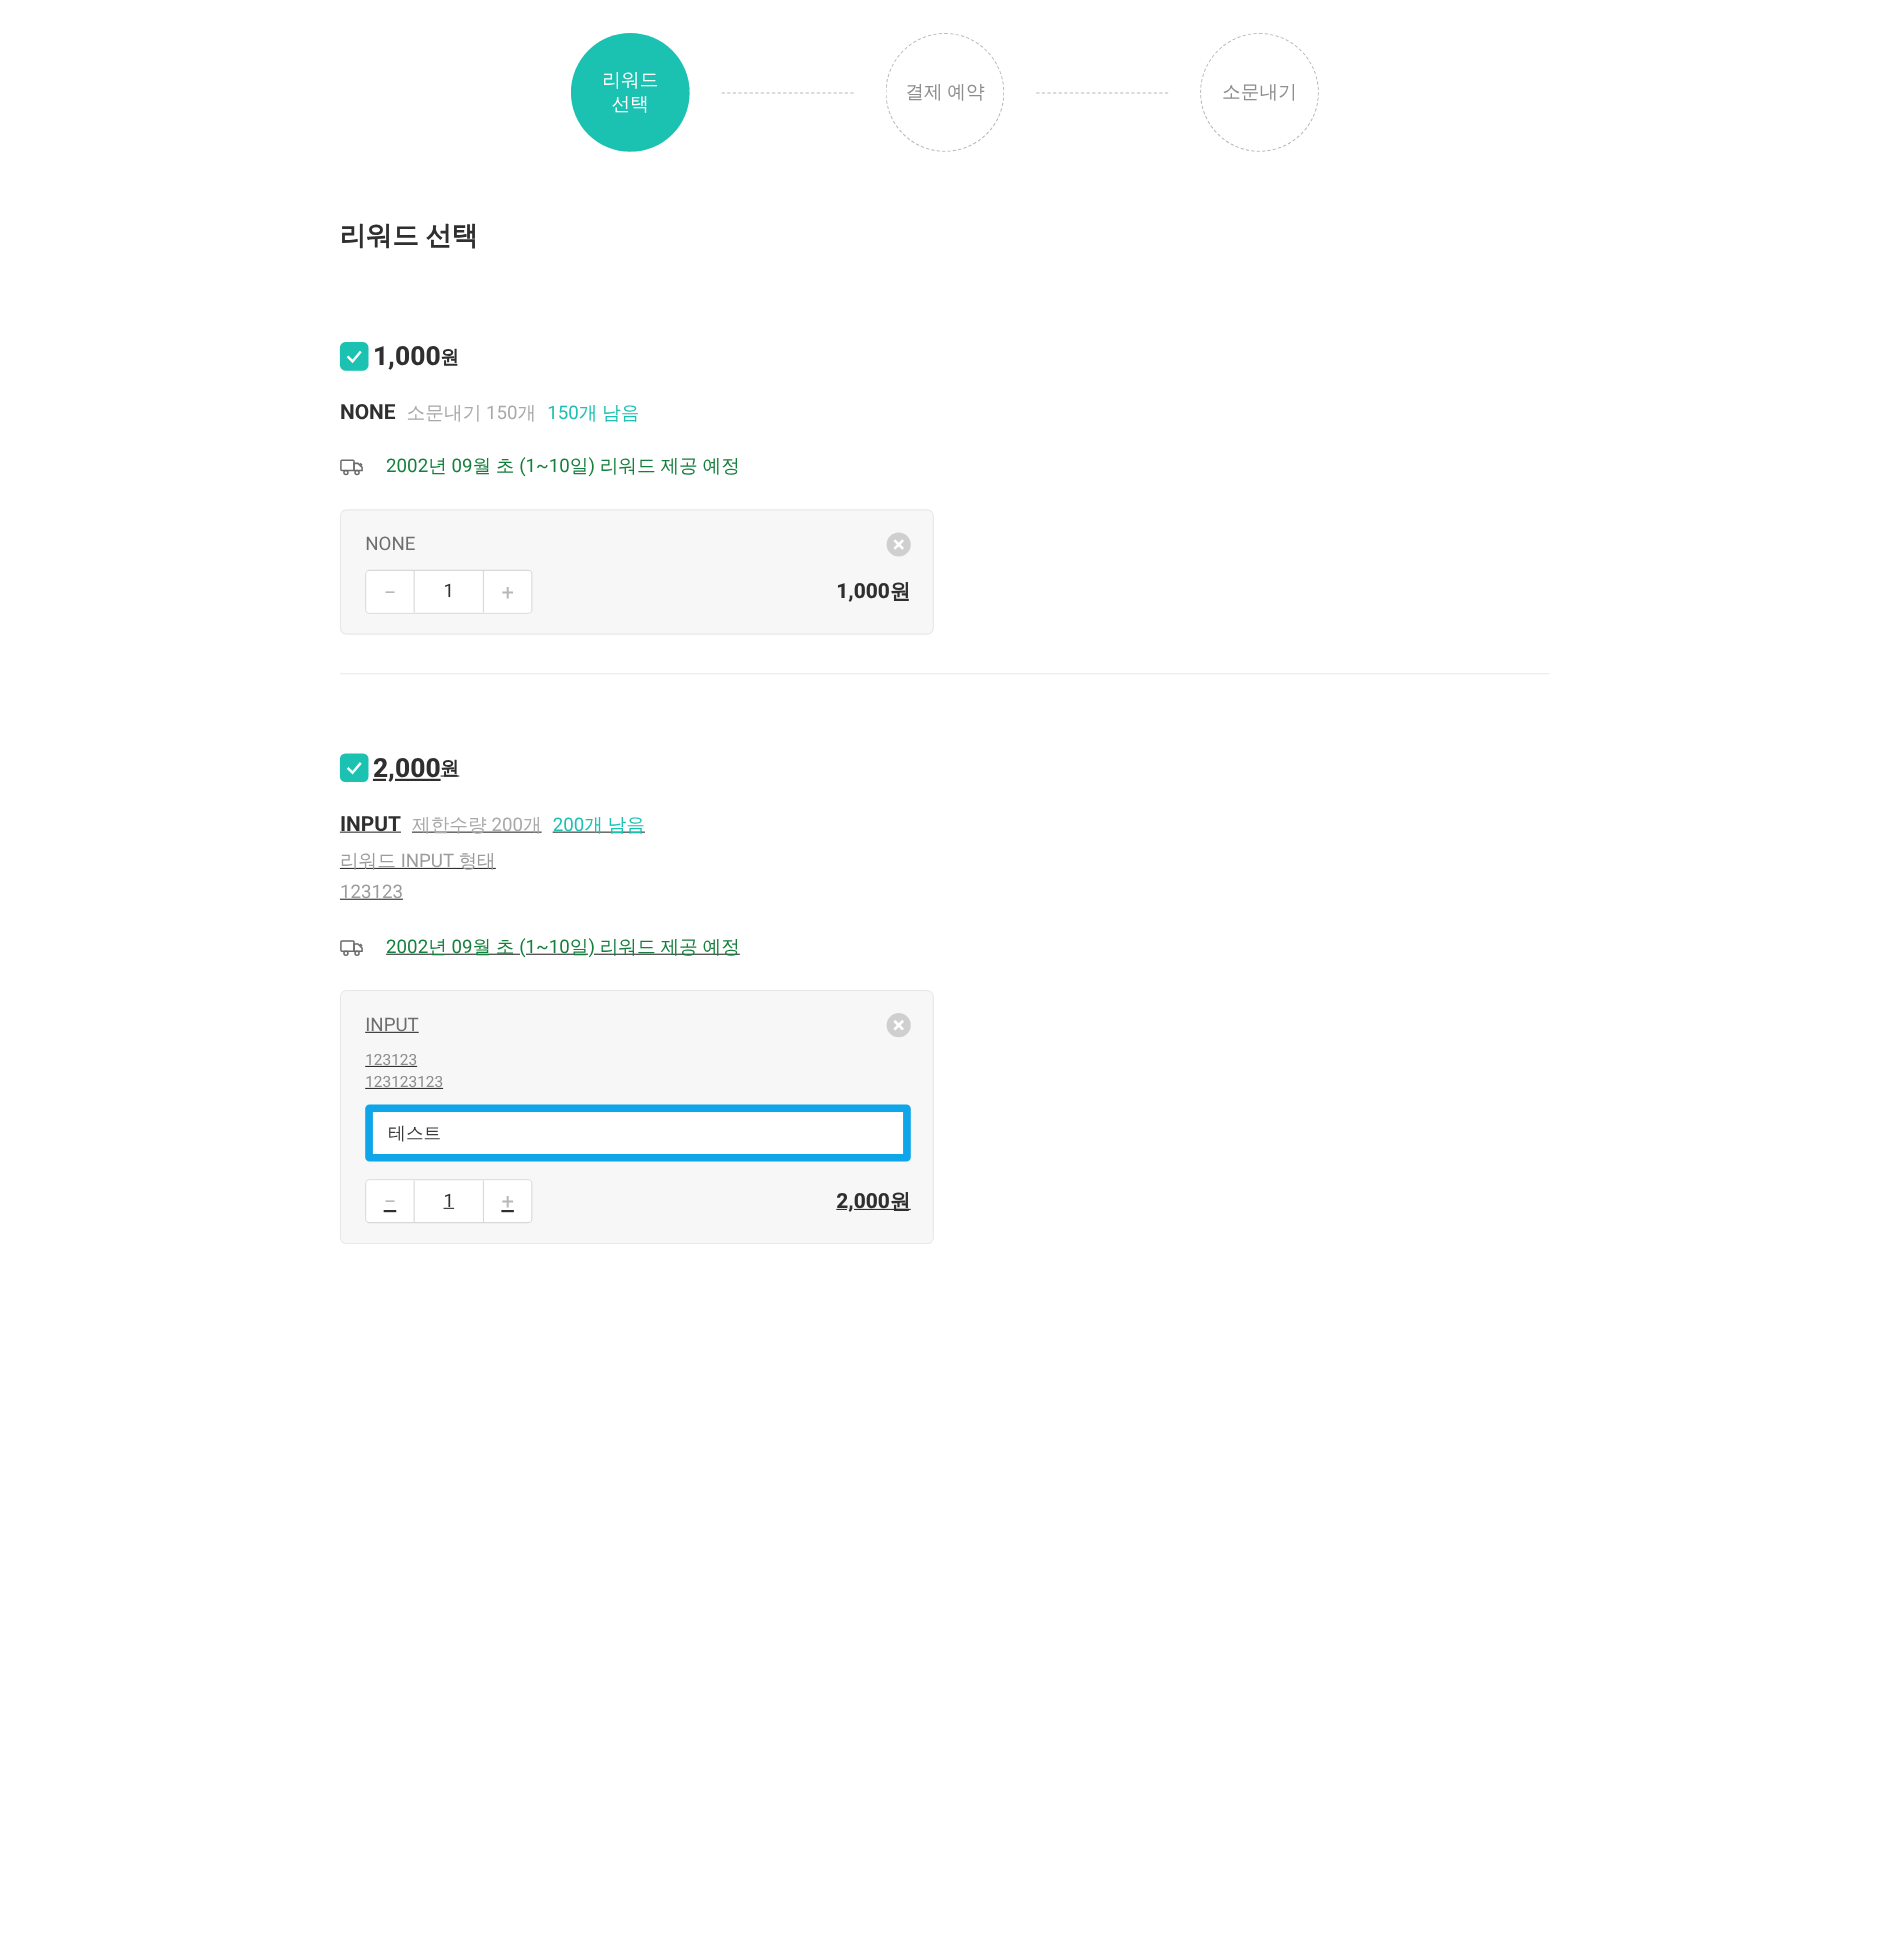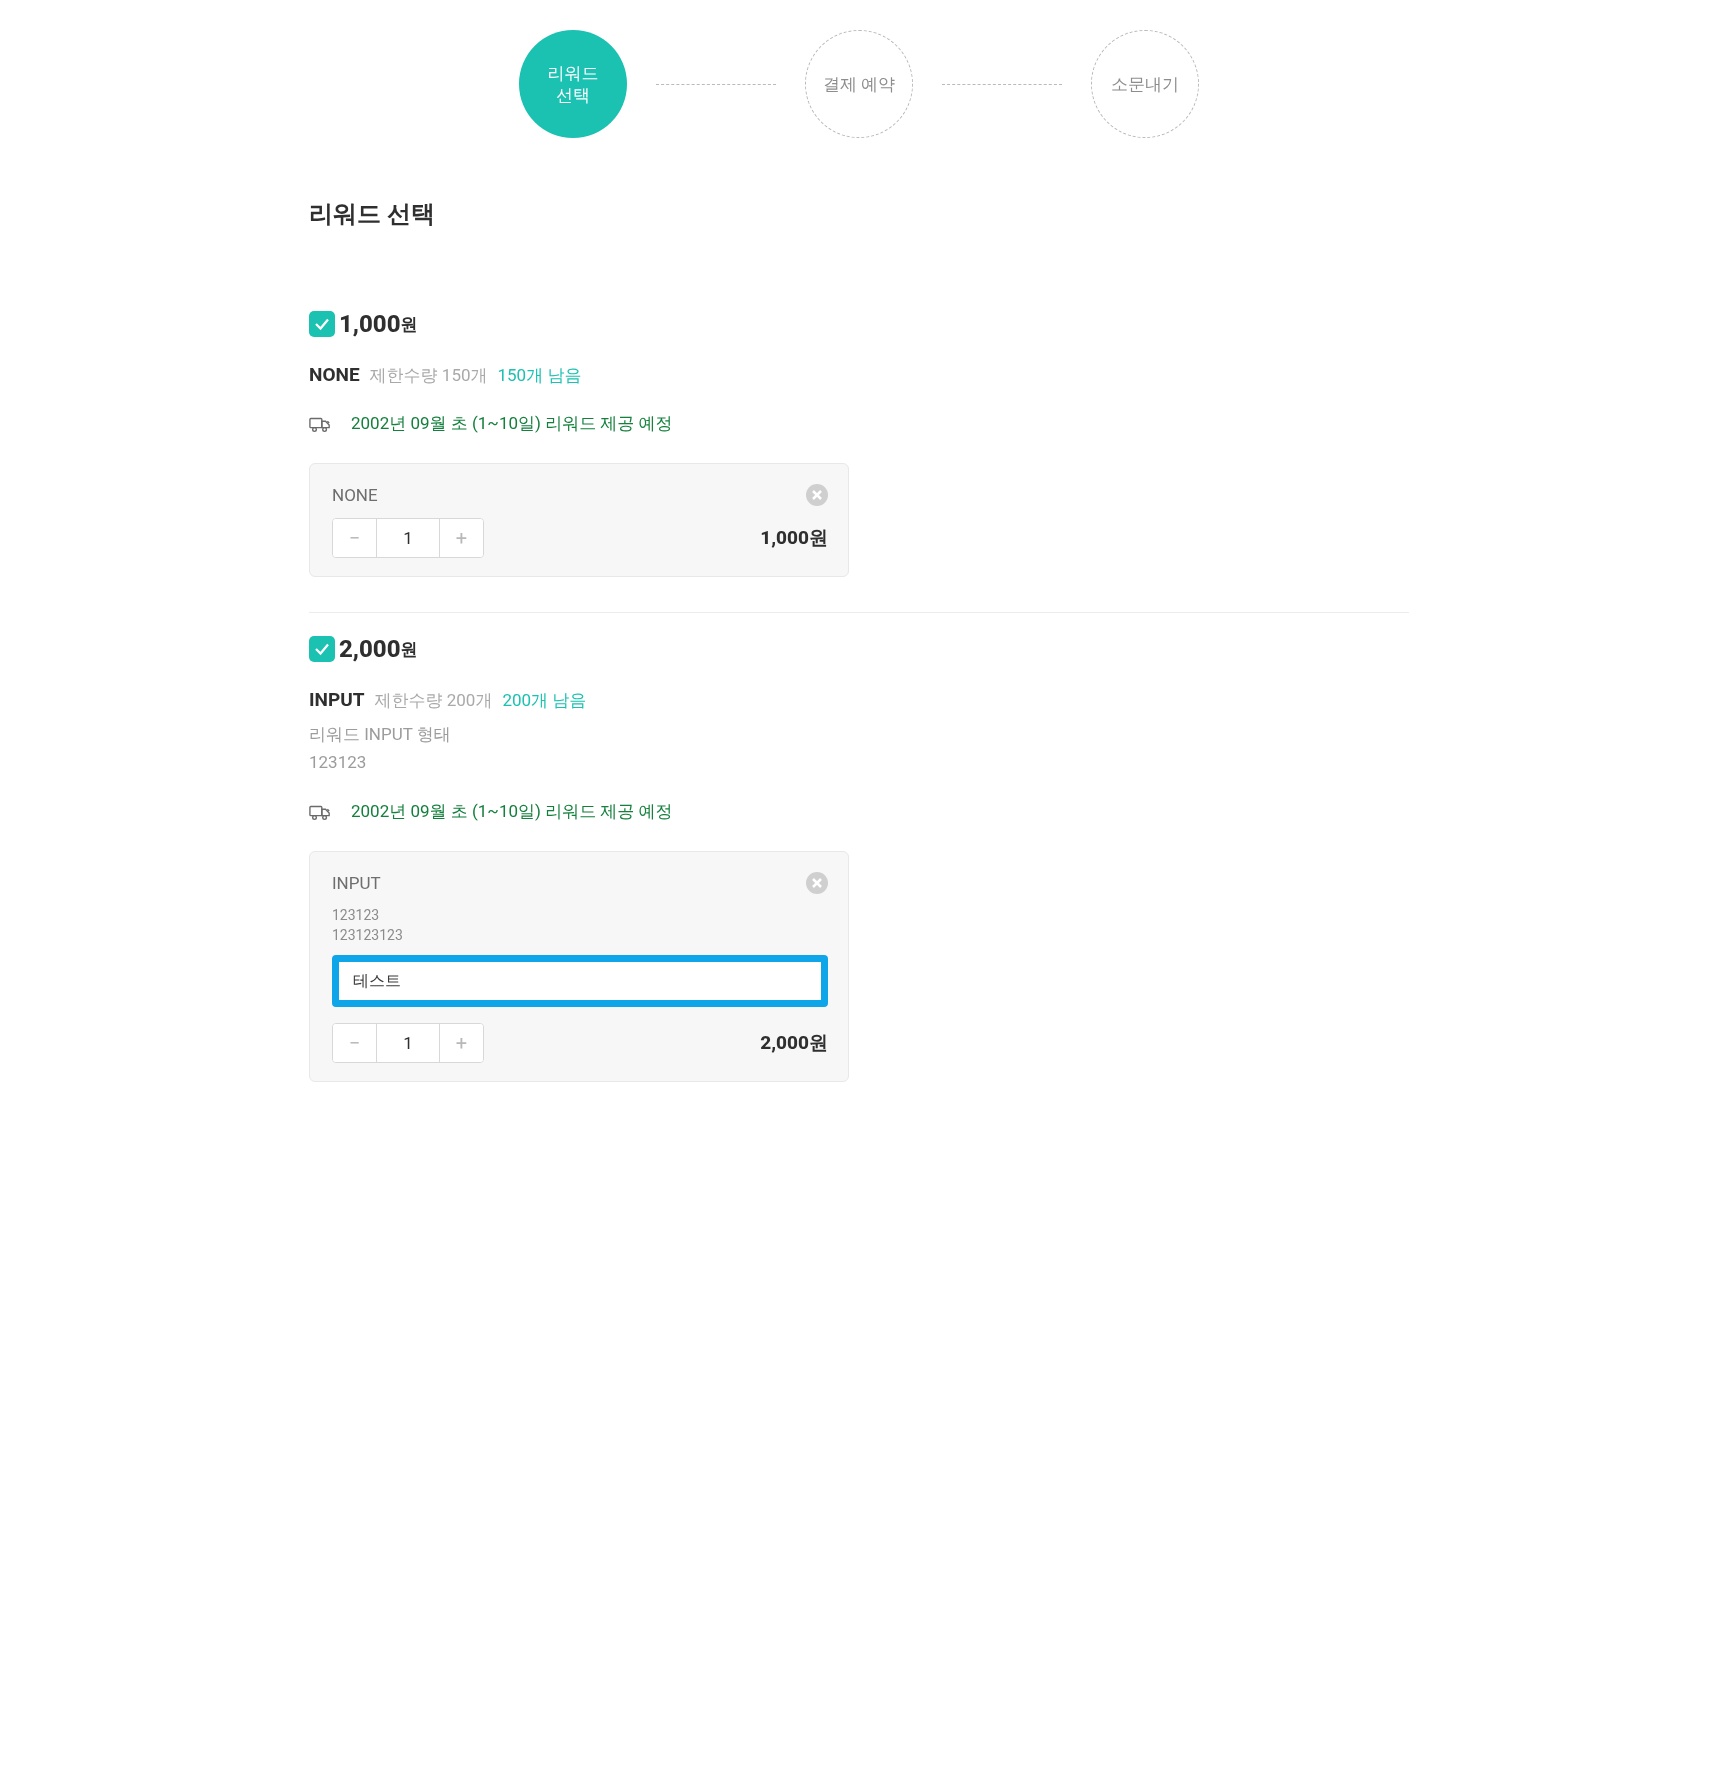--- a/index.html
+++ b/index.html
@@ -52,21 +52,22 @@
     color: #2f2f2f;
     margin-bottom: 80px;
   }
 
   
   .reward {
     padding-bottom: 35px;
   }
   .reward + .reward {
     border-top: 1px solid #ececec;
-    padding-top: 22px;
+    padding-top: 71px;
+    text-decoration: underline;
   }
 
   .price-row {
     display: flex;
     align-items: center;
     gap: 4px;
     margin-bottom: 25px;
   }
   .checkbox {
     width: 26px;
@@ -227,21 +228,21 @@
         <svg viewBox="0 0 24 24">
             <polyline points="4 12 10 18 20 6"></polyline>
           </svg>
       </div>
       <span class="price-amount">1,000</span>
       <span class="price-unit">원</span>
     </div>
 
     <div class="name-row">
       <span class="reward-name">NONE</span>
-      <span class="limit-text">제한수량 150개</span>
+      <span class="limit-text">소문내기 150개</span>
       <span class="remain-text">150개 남음</span>
     </div>
 
 
     <div class="deliver-row">
       <span class="truck-icon">
         <svg viewBox="0 0 24 18">
             <rect x="1" y="3" width="13" height="10" rx="1"></rect>
             <path d="M14 6h4l4 4v3h-8z"></path>
             <circle cx="6" cy="15" r="2"></circle>

